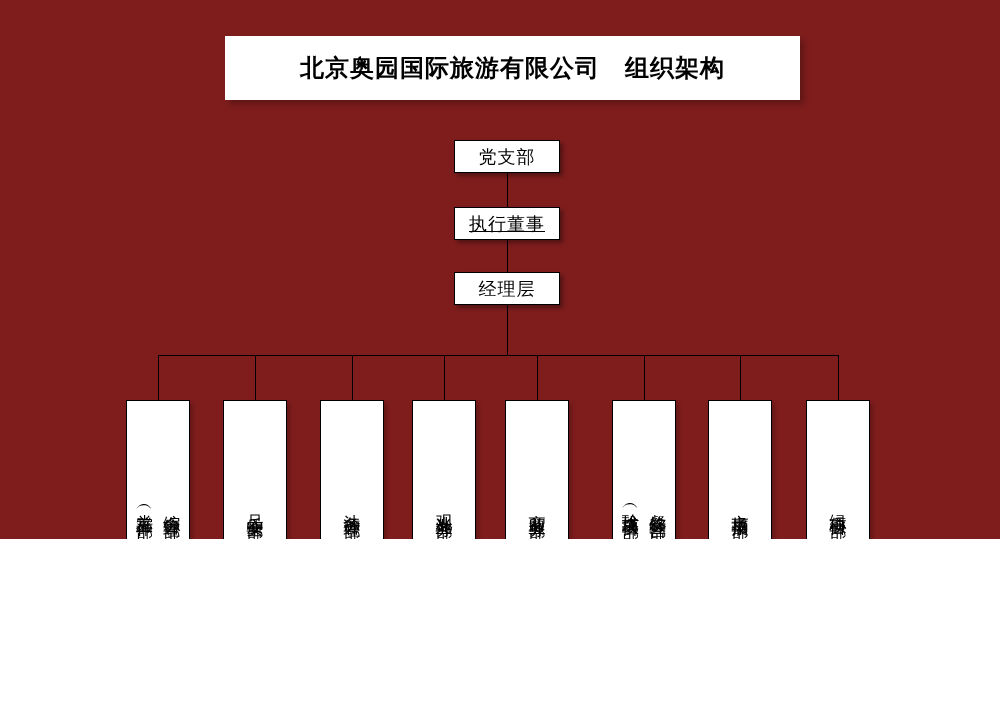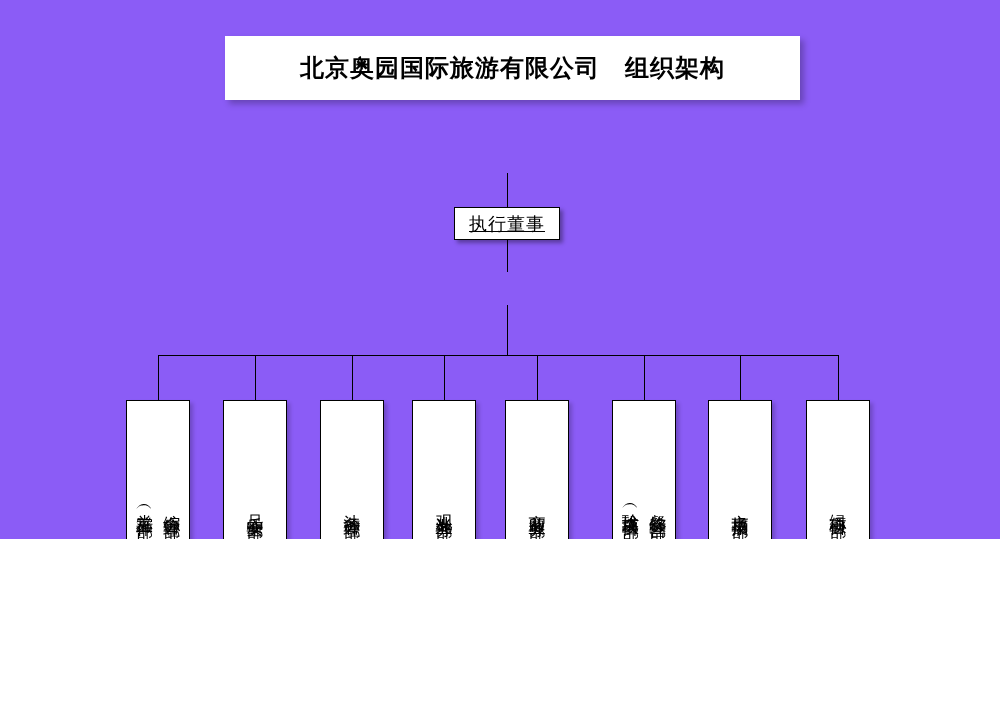--- a/index.html
+++ b/index.html
@@ -1,20 +1,20 @@
 <!DOCTYPE html>
 <html><head>
 <meta charset="utf-8">
 <style>
   html, body { margin: 0; padding: 0; background: #fff; }
   .canvas {
     position: relative;
     width: 1000px;
     height: 539px;
-    background: #8b5cf6;
+    background: #7f1d1d;
     font-family: "Liberation Serif", "DejaVu Serif", serif;
     overflow: hidden;
   }
 
   
   .title-box {
     position: absolute;
     left: 225px; top: 36px;
     width: 575px; height: 64px;
     background: #fff;
@@ -101,22 +101,28 @@
 </style>
 </head>
 <body>
 
 <div class="canvas">
 
   <div class="title-box">
     <span class="title-text">北京奥园国际旅游有限公司　组织架构</span>
   </div>
 
+  <div class="node-box node-1">
+    <span class="node-text">党支部</span>
+  </div>
   <div class="node-box node-2">
     <span class="node-text">执行董事</span>
+  </div>
+  <div class="node-box node-3">
+    <span class="node-text">经理层</span>
   </div>
 
   <div class="vline v-n1-n2"></div>
   <div class="vline v-n2-n3"></div>
   <div class="vline v-n3-bus"></div>
   <div class="hline bus"></div>
   <div class="vline drop drop-1"></div>
   <div class="vline drop drop-2"></div>
   <div class="vline drop drop-3"></div>
   <div class="vline drop drop-4"></div>

